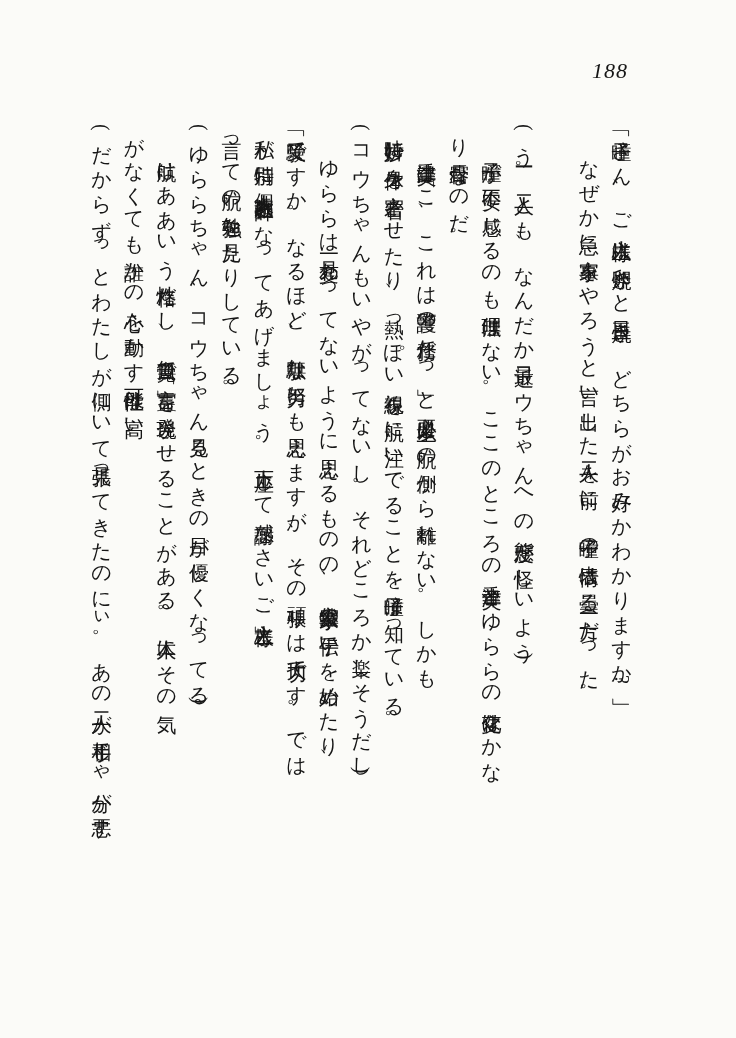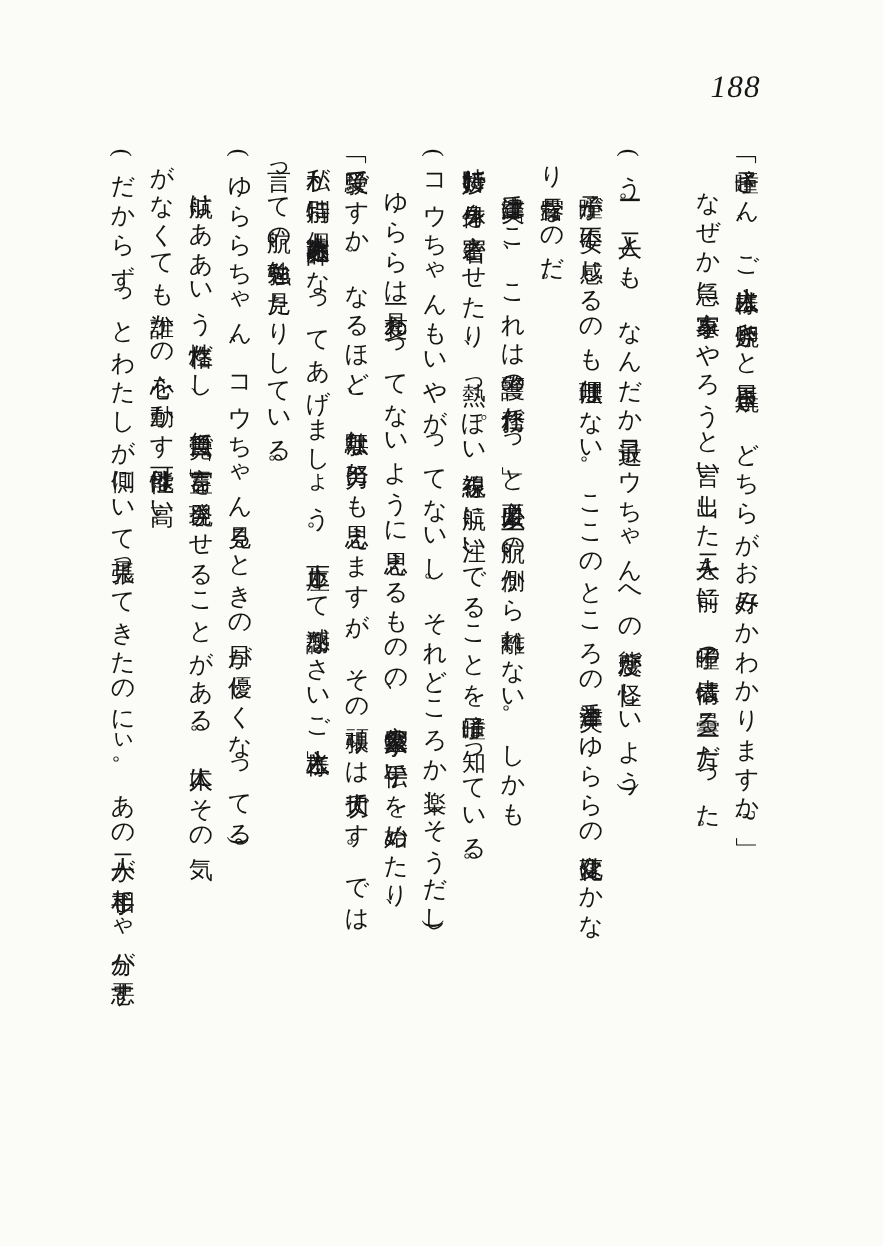--- a/index.html
+++ b/index.html
@@ -22,21 +22,21 @@
       height: 1038px;
       background: var(--paper);
       overflow: hidden;
     }
     .pagenum {
       position: absolute;
       top: 58px;
       left: 592px;
       font-family: "Liberation Serif", "DejaVu Serif", serif;
       font-style: italic;
-      font-size: 26px;
+      font-size: 22px;
       letter-spacing: 1px;
       color: var(--ink);
     }
     .text-block {
       position: absolute;
       top: 124px;
       right: 98px;
       height: 850px;
       writing-mode: vertical-rl;
       font-family: "Liberation Serif", "DejaVu Serif", serif;

